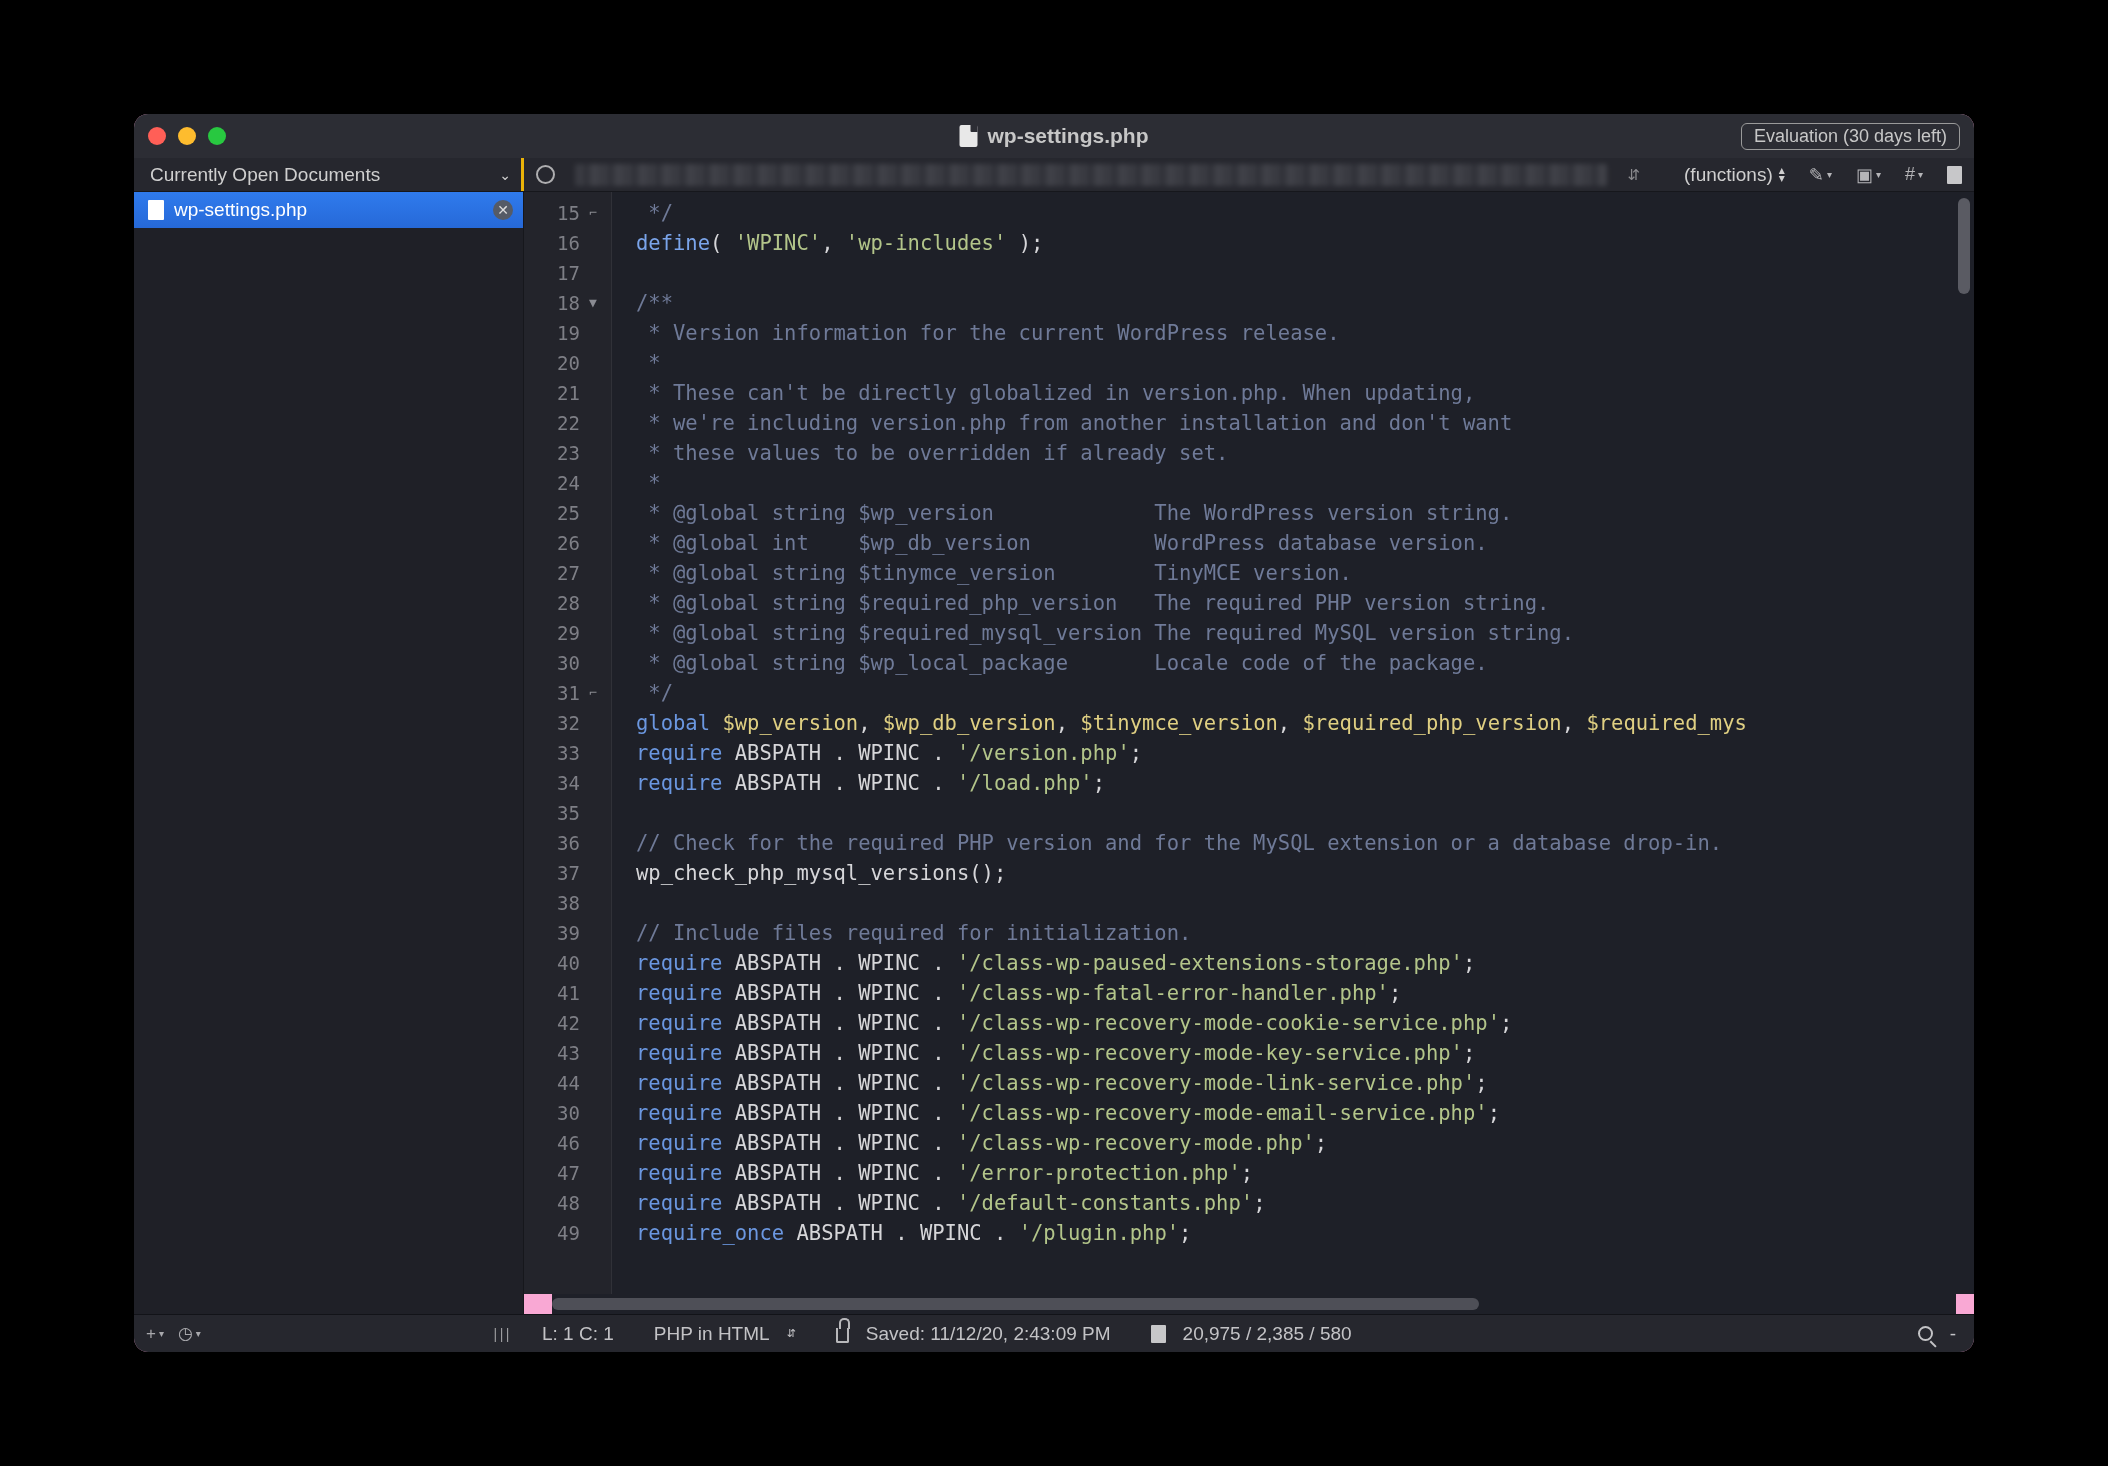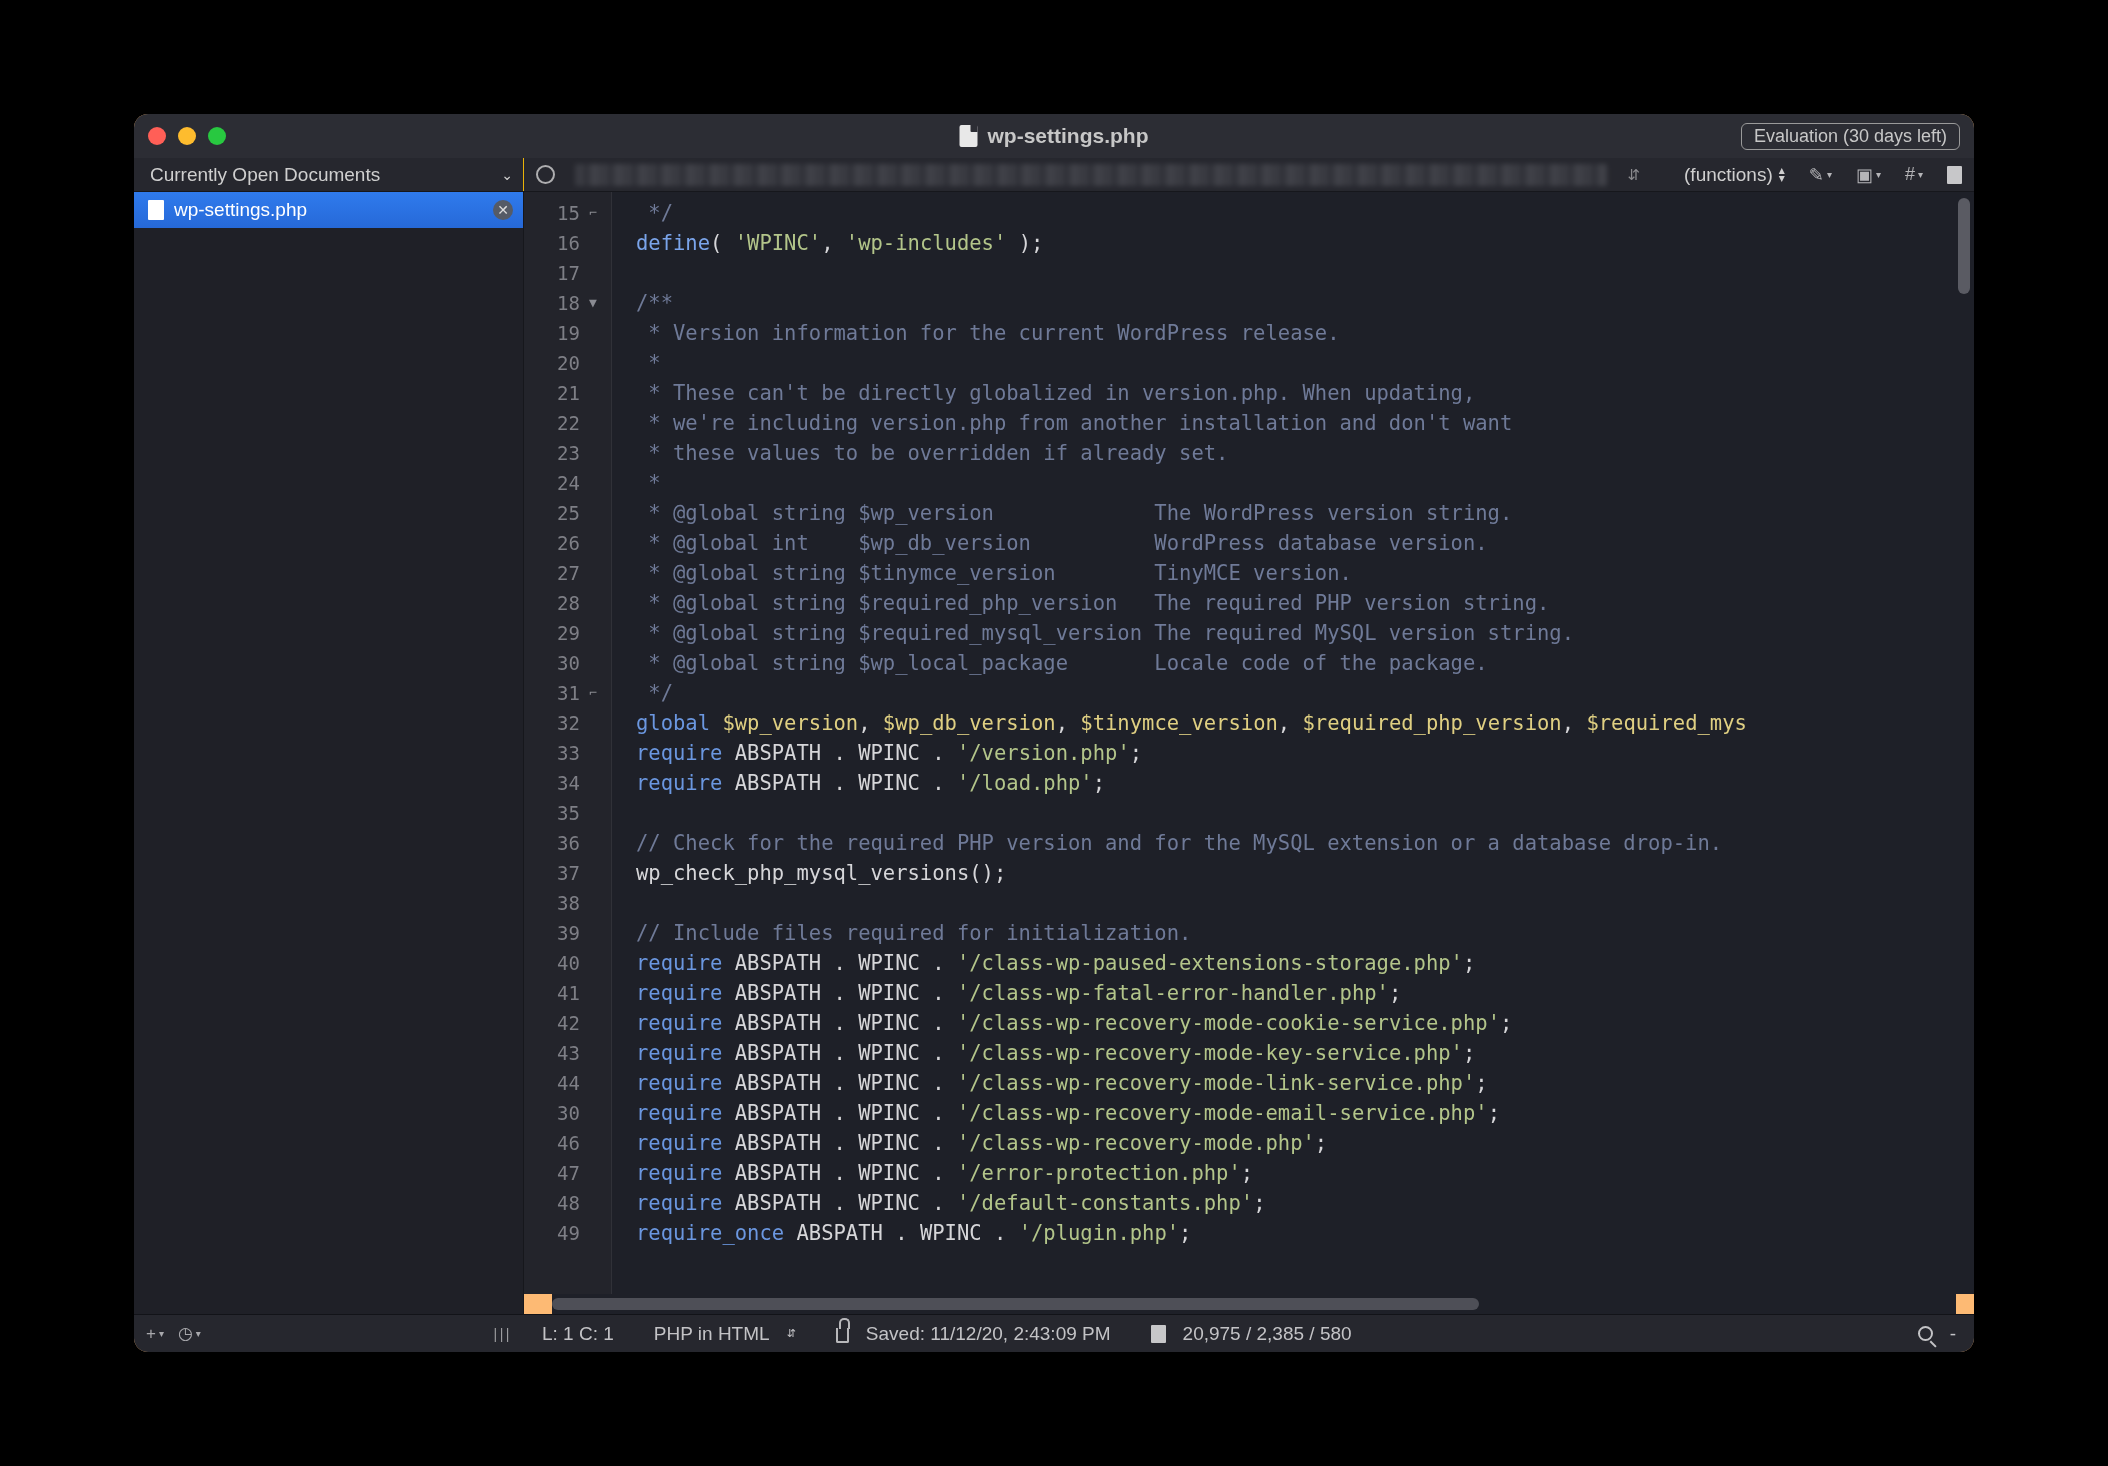--- a/index.html
+++ b/index.html
@@ -8,21 +8,21 @@
   font-family: -apple-system, "Helvetica Neue", Arial, sans-serif;
   width: 2108px;
   height: 1466px;
   display: flex;
   align-items: center;
   justify-content: center;
 }
 .window {
   width: 1840px;
   height: 1238px;
-  background: #fdba74;
+  background: #f9a8d4;
   border-radius: 14px;
   overflow: hidden;
   display: flex;
   flex-direction: column;
   box-shadow: 0 20px 60px rgba(0,0,0,.6);
   position: relative;
 }
 .titlebar {
   height: 44px;
   background: #2c2d34;
@@ -58,21 +58,21 @@
   align-items: center;
   border-bottom: 1px solid #16171c;
 }
 .sidebar-hdr {
   width: 390px;
   height: 100%;
   display: flex; align-items: center;
   padding: 0 10px 0 16px;
   color: #cfcfcf;
   font-size: 19px;
-  border-right: 1px solid #eab308;
+  border-right: 3px solid #eab308;
 }
 .sidebar-hdr .chev { margin-left: auto; font-size:14px; }
 .toolbar-right {
   flex: 1; display: flex; align-items: center; padding: 0 12px; gap: 14px;
   color: #aeaeb0; font-size: 18px;
 }
 .gear-ic { width:19px; height:19px; border:2.5px solid #aeaeb0; border-radius:50%; position:relative;}
 .blur-path {
   flex:1; height: 22px;
   background: repeating-linear-gradient(90deg,#4a4b52 0 9px,#3a3b42 9px 15px,#55565d 15px 24px);

